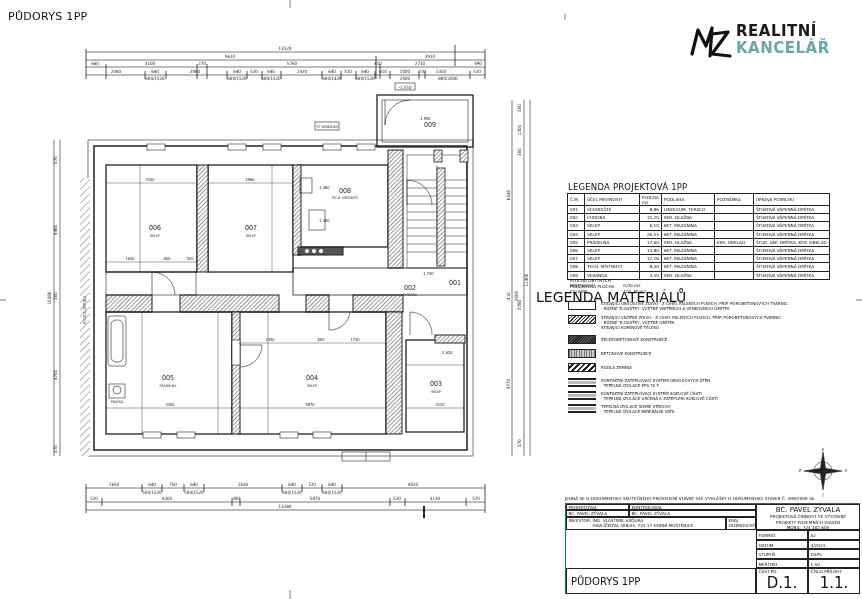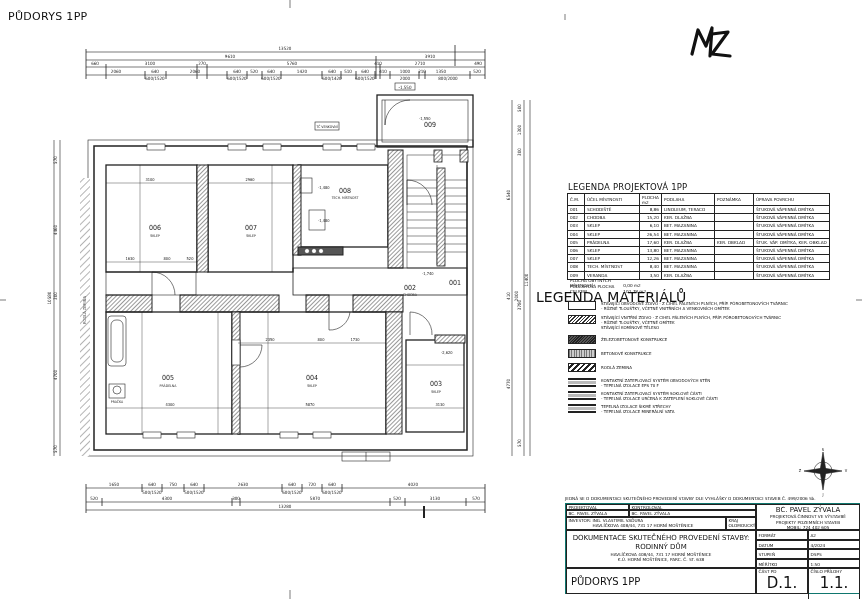--- a/index.html
+++ b/index.html
@@ -35,20 +35,24 @@
 </head>
 <body>
 
 <div class="abs title-top">PŮDORYS 1PP</div>
 
 <div class="abs" style="left:688px;top:20px;width:172px;height:44px;">
   <svg width="46" height="44" style="position:absolute;left:0;top:0;">
     <path d="M4 34 L10 10 L18 26 L24 8 L22 36" stroke="#111" stroke-width="3.2" fill="none" stroke-linejoin="round" stroke-linecap="round"></path>
     <path d="M24 14 L40 12 L24 34 L42 36" stroke="#111" stroke-width="3.2" fill="none" stroke-linejoin="round" stroke-linecap="round"></path>
   </svg>
+  <div class="abs logo-text" style="left:48px;top:3px;">
+    <div class="logo-l1">REALITNÍ</div>
+    <div class="logo-l2">KANCELÁŘ</div>
+  </div>
 </div>
 
 <svg width="862" height="599">
   <defs>
     <pattern id="hat" patternUnits="userSpaceOnUse" width="3" height="3" patternTransform="rotate(45)">
       <rect width="3" height="3" fill="#fff"></rect>
         <line x1="0" y1="0" x2="0" y2="3" stroke="#333" stroke-width="1"></line>
     </pattern>
     <pattern id="hatw" patternUnits="userSpaceOnUse" width="5" height="5" patternTransform="rotate(45)">
       <rect width="5" height="5" fill="#fff"></rect>
@@ -511,36 +515,30 @@
   <div class="cell" style="left:160px;top:13px;width:30px;height:13px;line-height:5px;">
     <div>KRAJ</div>
     <div>OLOMOUCKÝ</div>
   </div>
   <div class="cell" style="left:190px;top:0;width:104px;height:26px;text-align:center;line-height:5.5px;padding-top:1px;">
     <div style="font-size:7px;line-height:8px">BC. PAVEL ZÝVALA</div>
     <div>PROJEKTOVÁ ČINNOST VE VÝSTAVBĚ</div>
     <div>PROJEKTY POZEMNÍCH STAVEB</div>
     <div>MOBIL: 724 402 605</div>
   </div>
-  <div class="cell" style="left:0;top:26px;width:190px;height:38px;text-align:center;line-height:5px;padding-top:3px;">
-    <div style="font-size:7px;line-height:9px">DOKUMENTACE SKUTEČNÉHO PROVEDENÍ STAVBY:</div>
-    <div style="font-size:7px;line-height:9px">RODINNÝ DŮM</div>
-    <div>HAVLÍČKOVA 408/44, 731 17 HORNÍ MOŠTĚNICE</div>
-    <div>K.Ú. HORNÍ MOŠTĚNICE, PARC. Č. ST. 638</div>
-  </div>
   <div class="cell" style="left:190px;top:26px;width:52px;height:9.5px;line-height:9px;">FORMÁT</div>
   <div class="cell" style="left:242px;top:26px;width:52px;height:9.5px;line-height:9px;">A2</div>
   <div class="cell" style="left:190px;top:35.5px;width:52px;height:9.5px;line-height:9px;">DATUM</div>
   <div class="cell" style="left:242px;top:35.5px;width:52px;height:9.5px;line-height:9px;">4/2024</div>
   <div class="cell" style="left:190px;top:45px;width:52px;height:9.5px;line-height:9px;">STUPEŇ</div>
   <div class="cell" style="left:242px;top:45px;width:52px;height:9.5px;line-height:9px;">DSPS</div>
   <div class="cell" style="left:190px;top:54.5px;width:52px;height:9.5px;line-height:9px;">MĚŘÍTKO</div>
   <div class="cell" style="left:242px;top:54.5px;width:52px;height:9.5px;line-height:9px;">1:50</div>
   <div class="cell" style="left:0;top:64px;width:190px;height:26px;font-size:10px;line-height:26px;padding-left:4px;">PŮDORYS 1PP</div>
   <div class="cell" style="left:190px;top:64px;width:52px;height:26px;">
     <div>ČÁST PD</div>
     <div style="font-size:15px;text-align:center;line-height:18px">D.1.</div>
   </div>
-  <div class="cell" style="left:242px;top:64px;width:52px;height:32px;">
+  <div class="cell" style="left:242px;top:64px;width:52px;height:26px;">
     <div>ČÍSLO PŘÍLOHY</div>
     <div style="font-size:15px;text-align:center;line-height:18px">1.1.</div>
   </div>
 </div>
 
 </body></html>

